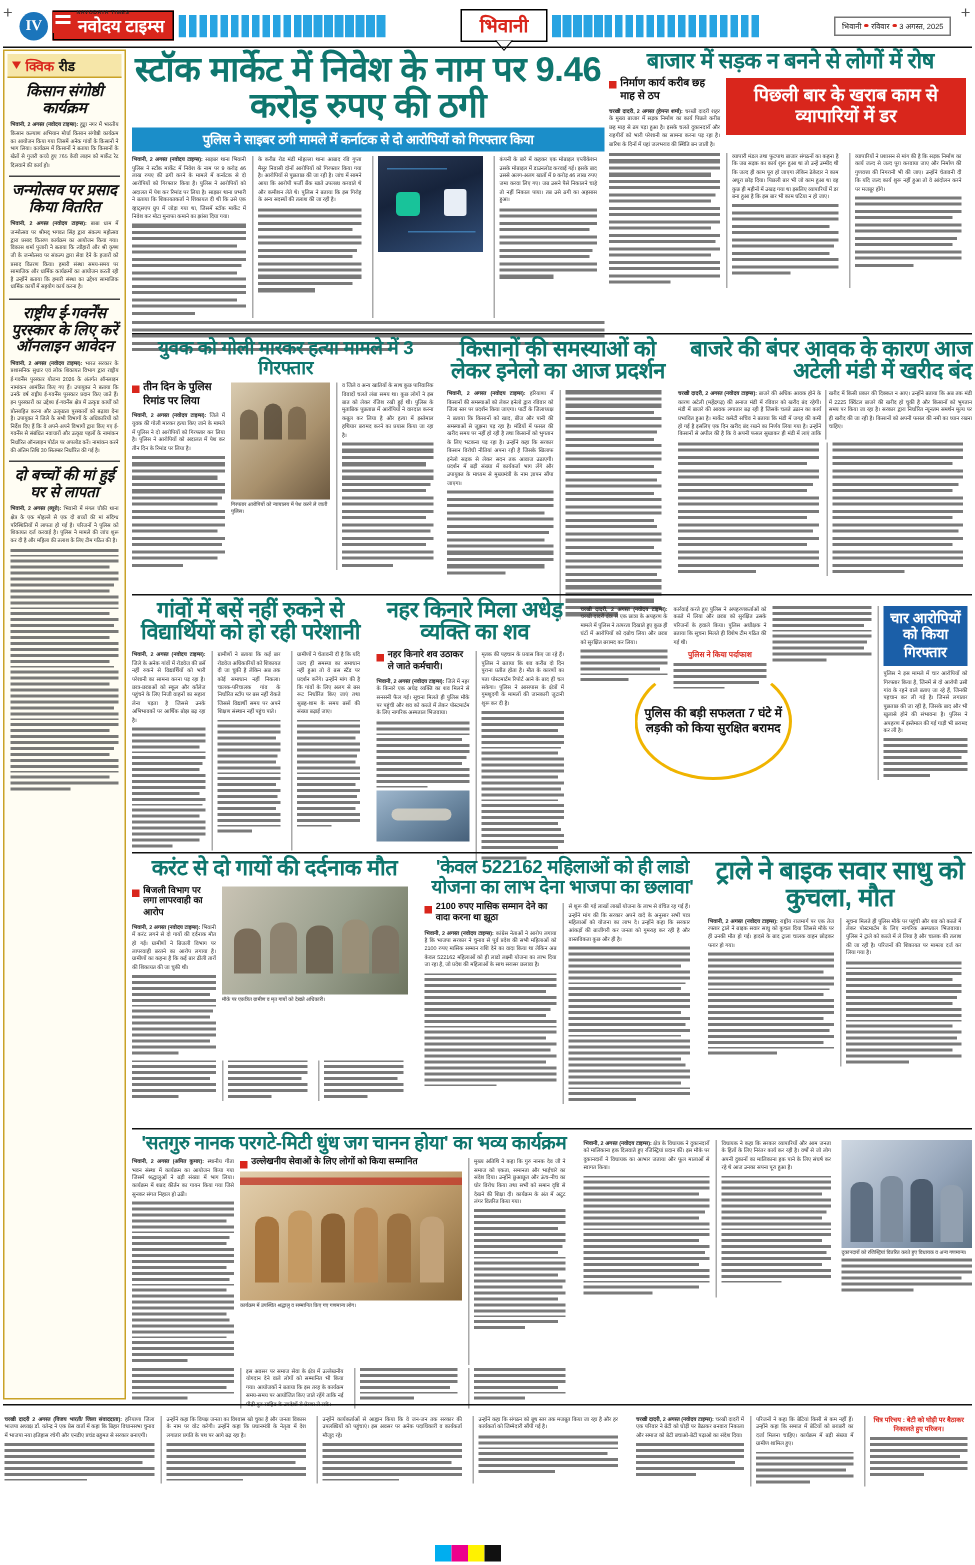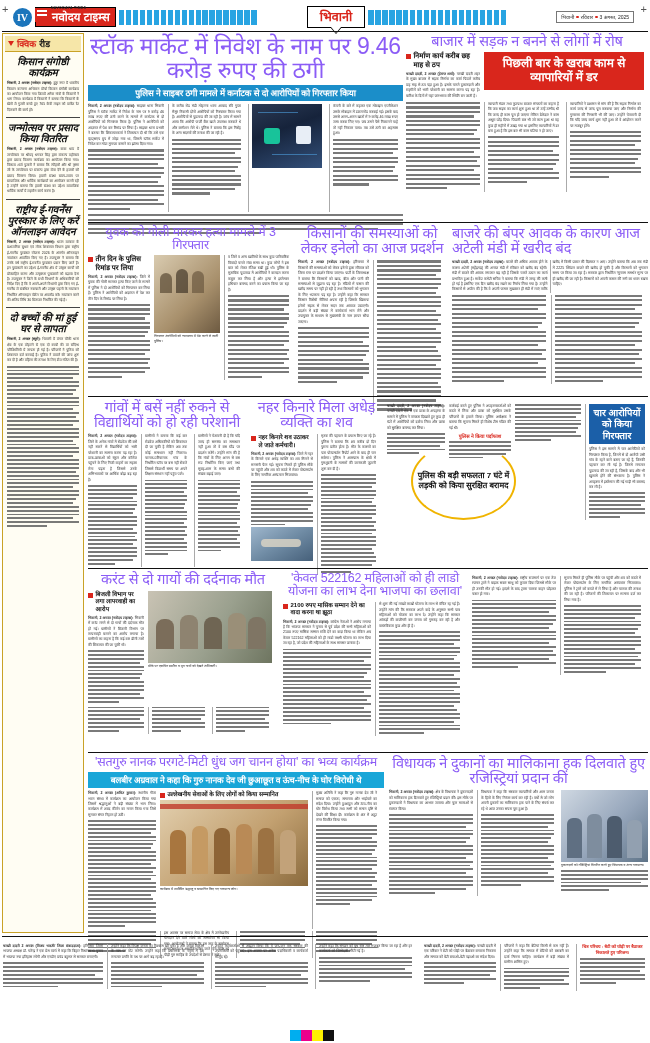--- a/index.html
+++ b/index.html
@@ -33,21 +33,21 @@
              font-weight:bold; color:#d9261c; position:relative; white-space:nowrap; }
   .edition:after { content:''; position:absolute; left:50%; margin-left:-5px; bottom:-6px;
                    border-left:5px solid transparent; border-right:5px solid transparent; border-top:6px solid #fff; }
   .edition:before { content:''; position:absolute; left:50%; margin-left:-6px; bottom:-7px;
                    border-left:6px solid transparent; border-right:6px solid transparent; border-top:7px solid #000; }
   .dateline { border:1px solid #777; font-size:5px; padding:2px 4px; white-space:nowrap; color:#222;
               display:flex; align-items:center; gap:2px; margin-right:10px; }
   .dot { width:2.5px; height:2.5px; background:#d9261c; border-radius:50%; display:inline-block; }
 
   
-  .hl { font-weight:normal; color:#8b5cf6; line-height:1.05; letter-spacing:-0.2px; }
+  .hl { font-weight:bold; color:#0f766e; line-height:1.05; letter-spacing:-0.2px; }
   .hl-xl { font-size:23px; }
   .hl-lg { font-size:17px; }
   .hl-md { font-size:14.5px; }
   .hl-sm { font-size:12.5px; }
   .body-txt { font-size:3.6px; line-height:1.5; text-align:justify; color:#2a2a2a; }
   .vr { border-left:.5px solid #aaa; }
 
   
   .lines { display:block; }
   .lines span { display:block; height:2.1px; background:#5d5d5d; margin-bottom:2.4px; opacity:.82; }
@@ -535,21 +535,21 @@
             <span></span>
             <span></span>
             <span></span>
             <span class="last"></span>
         </div>
       </div>
     </div>
   </div>
 
   <div style="position:absolute;left:452px;top:226px;width:196px;">
-    <div class="hl hl-md" style="text-align:left;">बाजरे की बंपर आवक के कारण आज अटेली मंडी में खरीद बंद</div>
+    <div class="hl hl-md" style="text-align:right;">बाजरे की बंपर आवक के कारण आज अटेली मंडी में खरीद बंद</div>
     <div class="body-txt" style="margin-top:4px;column-count:2;column-gap:5px;column-rule:.5px solid #aaa;">
       <b>चरखी दादरी, 2 अगस्त (नवोदय टाइम्स):</b>
       <span>बाजरे की अधिक आवक होने के कारण अटेली (महेंद्रगढ़) की अनाज मंडी में रविवार को खरीद बंद रहेगी। मंडी में बाजरे की आवक लगातार बढ़ रही है जिसके चलते उठान का कार्य प्रभावित हुआ है। मार्केट कमेटी सचिव ने बताया कि मंडी में जगह की कमी हो गई है इसलिए एक दिन खरीद बंद रखने का निर्णय लिया गया है। उन्होंने किसानों से अपील की है कि वे अपनी फसल सुखाकर ही मंडी में लाएं ताकि खरीद में किसी प्रकार की दिक्कत न आए। उन्होंने बताया कि अब तक मंडी में 2225 क्विंटल बाजरे की खरीद हो चुकी है और किसानों को भुगतान समय पर किया जा रहा है। सरकार द्वारा निर्धारित न्यूनतम समर्थन मूल्य पर ही खरीद की जा रही है। किसानों को अपनी फसल की नमी का ध्यान रखना चाहिए।</span>
     </div>
     <div style="display:flex;gap:5px;margin-top:2px;">
       <div style="width:94px;" class="lines">
         <span></span>
           <span></span>
           <span></span>
           <span></span>
@@ -787,21 +787,21 @@
           <span></span>
             <span></span>
             <span></span>
             <span></span>
             <span></span>
             <span></span>
             <span class="last"></span>
         </div>
       </div>
     </div>
-    <div class="circ-call" style="position:absolute;left:24px;top:42px;">
+    <div class="circ-call" style="position:absolute;left:36px;top:42px;">
       <div class="ring"></div>
       <div class="ctxt">पुलिस की बड़ी सफलता 7 घंटे में लड़की को किया सुरक्षित बरामद</div>
     </div>
   </div>
 
   <div style="position:absolute;left:88px;right:2px;top:568px;border-top:1px solid #111;"></div>
 
   <div style="position:absolute;left:88px;top:572px;width:190px;">
     <div class="hl hl-md" style="text-align:center;">करंट से दो गायों की दर्दनाक मौत</div>
     <div style="display:flex;gap:4px;margin-top:4px;">
@@ -933,20 +933,21 @@
             <span></span>
             <span></span>
             <span></span>
             <span class="last"></span>
         </div>
       </div>
     </div>
   </div>
 
   <div style="position:absolute;left:472px;top:572px;width:176px;">
+    <div class="hl hl-lg" style="text-align:center;">ट्राले ने बाइक सवार साधु को कुचला, मौत</div>
     <div style="display:flex;gap:4px;margin-top:4px;">
       <div style="width:84px;">
         <div class="body-txt"><b>भिवानी, 2 अगस्त (नवोदय टाइम्स):</b>
           <span>राष्ट्रीय राजमार्ग पर एक तेज रफ्तार ट्राले ने बाइक सवार साधु को कुचल दिया जिससे मौके पर ही उनकी मौत हो गई। हादसे के बाद ट्राला चालक वाहन छोड़कर फरार हो गया।</span></div>
         <div class="lines dense" style="margin-top:2px;">
           <span></span>
             <span></span>
             <span></span>
             <span></span>
             <span></span>
@@ -988,21 +989,20 @@
             <span class="last"></span>
         </div>
       </div>
     </div>
   </div>
 
   <div style="position:absolute;left:88px;right:2px;top:752px;border-top:1px solid #111;"></div>
 
   <div style="position:absolute;left:88px;top:756px;width:296px;">
     <div class="hl hl-sm" style="text-align:center;">'सतगुरु नानक परगटे-मिटी धुंध जग चानन होया' का भव्य कार्यक्रम</div>
-    <div class="subbar cyan" style="margin-top:3px;">बलबीर अग्रवाल ने कहा कि गुरु नानक देव जी छुआछूत व ऊंच-नीच के घोर विरोधी थे</div>
     <div style="display:flex;gap:4px;margin-top:3px;">
       <div style="width:68px;">
         <div class="body-txt"><b>भिवानी, 2 अगस्त (अमित कुमार):</b>
           <span>स्थानीय गीता भवन संस्था में कार्यक्रम का आयोजन किया गया जिसमें श्रद्धालुओं ने बड़ी संख्या में भाग लिया। कार्यक्रम में शबद कीर्तन का गायन किया गया जिसे सुनकर संगत निहाल हो उठी।</span></div>
         <div class="lines dense" style="margin-top:2px;">
           <span></span>
             <span></span>
             <span></span>
             <span></span>
             <span></span>
@@ -1099,21 +1099,20 @@
           <span></span>
           <span></span>
           <span></span>
           <span></span>
           <span class="last"></span>
       </div>
     </div>
   </div>
 
   <div style="position:absolute;left:389px;top:756px;width:259px;">
-    <div class="hl hl-md" style="text-align:center;">विधायक ने दुकानों का मालिकाना हक दिलवाते हुए रजिस्ट्रियां प्रदान कीं</div>
     <div style="display:flex;gap:4px;margin-top:4px;">
       <div style="width:84px;">
         <div class="body-txt"><b>भिवानी, 2 अगस्त (नवोदय टाइम्स):</b>
           <span>क्षेत्र के विधायक ने दुकानदारों को मालिकाना हक दिलवाते हुए रजिस्ट्रियां प्रदान कीं। इस मौके पर दुकानदारों ने विधायक का आभार जताया और फूल मालाओं से स्वागत किया।</span></div>
         <div class="lines dense" style="margin-top:2px;">
           <span></span>
             <span></span>
             <span></span>
             <span></span>
             <span></span>

